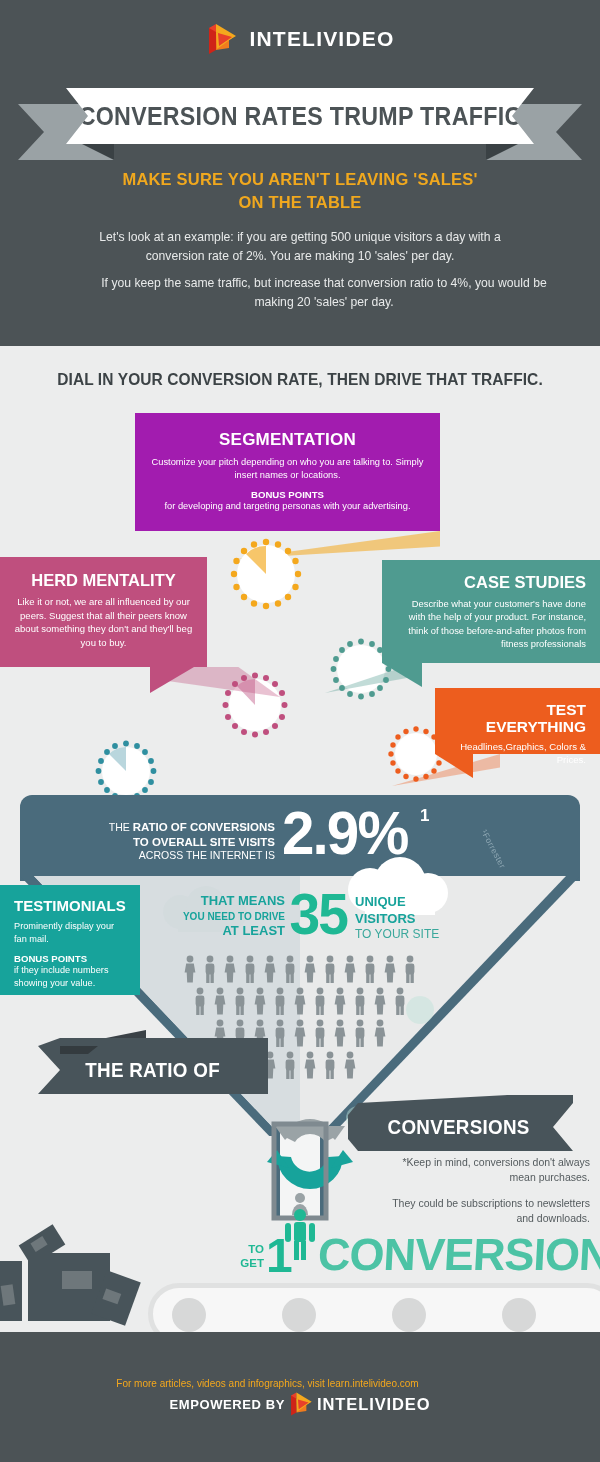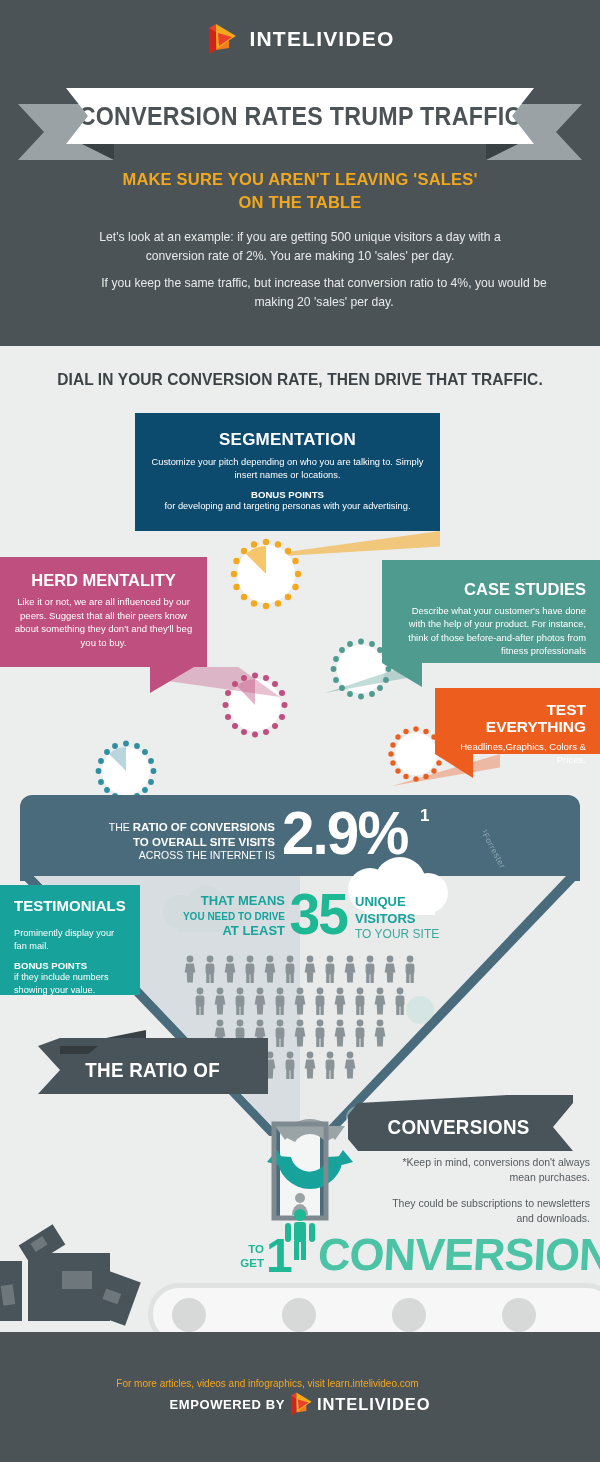--- a/index.html
+++ b/index.html
@@ -74,50 +74,50 @@
   }
 
   
   .box { position: absolute; padding: 10px 14px; }
   .box h3 { color: #fff; font-size: 16px; font-weight: bold; line-height: 1.1; }
   .box p { color: #fff; font-size: 9.3px; line-height: 1.42; }
   .box .bonus { color: #fff; font-size: 9.6px; font-weight: bold; margin-top: 7px; }
 
   .box-segmentation {
     left: 135px; top: 413px; width: 305px; height: 118px;
-    background: #0c4a6e; text-align: center;
+    background: #a21caf; text-align: center;
   }
   .box-segmentation h3 { font-size: 17px; margin: 8px 0 6px; letter-spacing: 0.2px; }
 
   .box-herd {
     left: 0px; top: 557px; width: 207px; height: 110px;
     background: #bf4f7e; text-align: center;
   }
   .box-herd h3 { margin: 4px 0 6px; font-size: 16.5px; }
   .box-herd p { font-size: 9.5px; }
 
   .box-case {
     left: 382px; top: 560px; width: 218px; height: 103px;
     background: #4f9b90; text-align: right;
   }
-  .box-case h3 { margin: 10px 0 6px; font-size: 16.5px; }
+  .box-case h3 { margin: 3px 0 6px; font-size: 16.5px; }
   .box-case p { font-size: 9.4px; }
 
   .box-test {
     left: 435px; top: 688px; width: 165px; height: 66px;
     background: #ed5d1e; text-align: right;
   }
   .box-test h3 { margin: 3px 0 5px; font-size: 15.5px; }
   .box-test p { font-size: 9.6px; line-height: 1.38; }
 
   .box-testimonials {
     left: 0px; top: 885px; width: 140px; height: 110px;
     background: #17a39b; text-align: left; z-index: 7;
   }
-  .box-testimonials h3 { margin: 3px 0 12px; font-size: 15px; }
+  .box-testimonials h3 { margin: 3px 0 5px; font-size: 15px; }
   .box-testimonials p { font-size: 9.2px; }
 
   
   .tail { position: absolute; }
   .tail-seg {
     left: 235px; top: 531px; width: 205px; height: 28px;
     background: #f4a81d; opacity: 0.55;
     clip-path: polygon(100% 0, 100% 55%, 0 100%);
   }
   .tail-herd {

